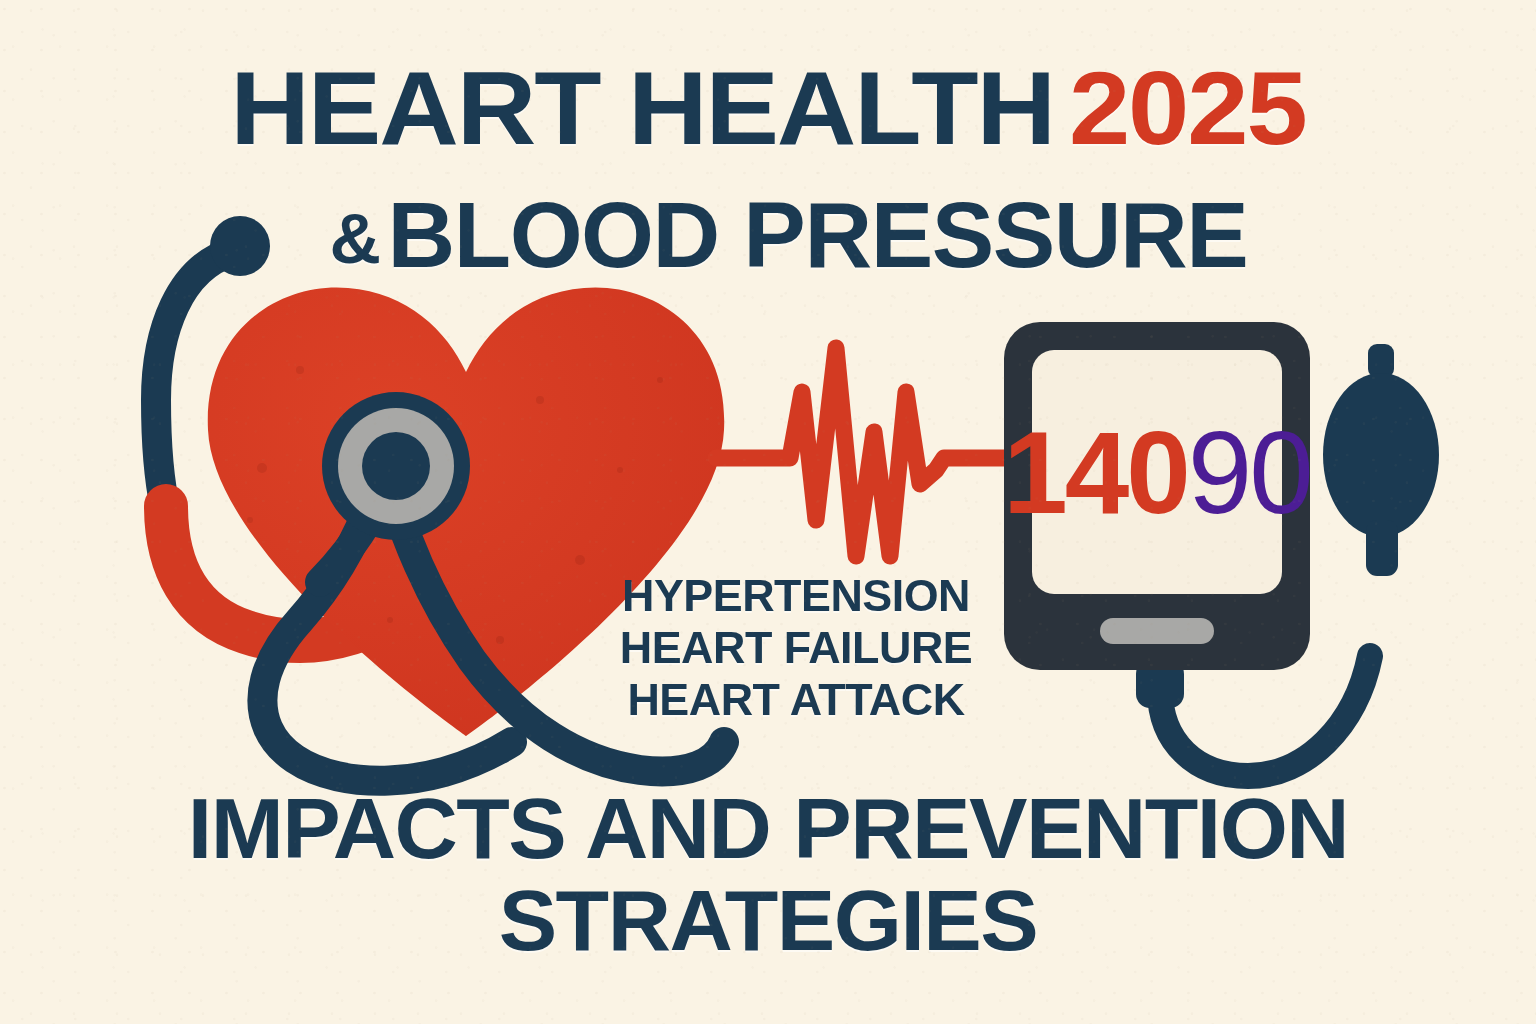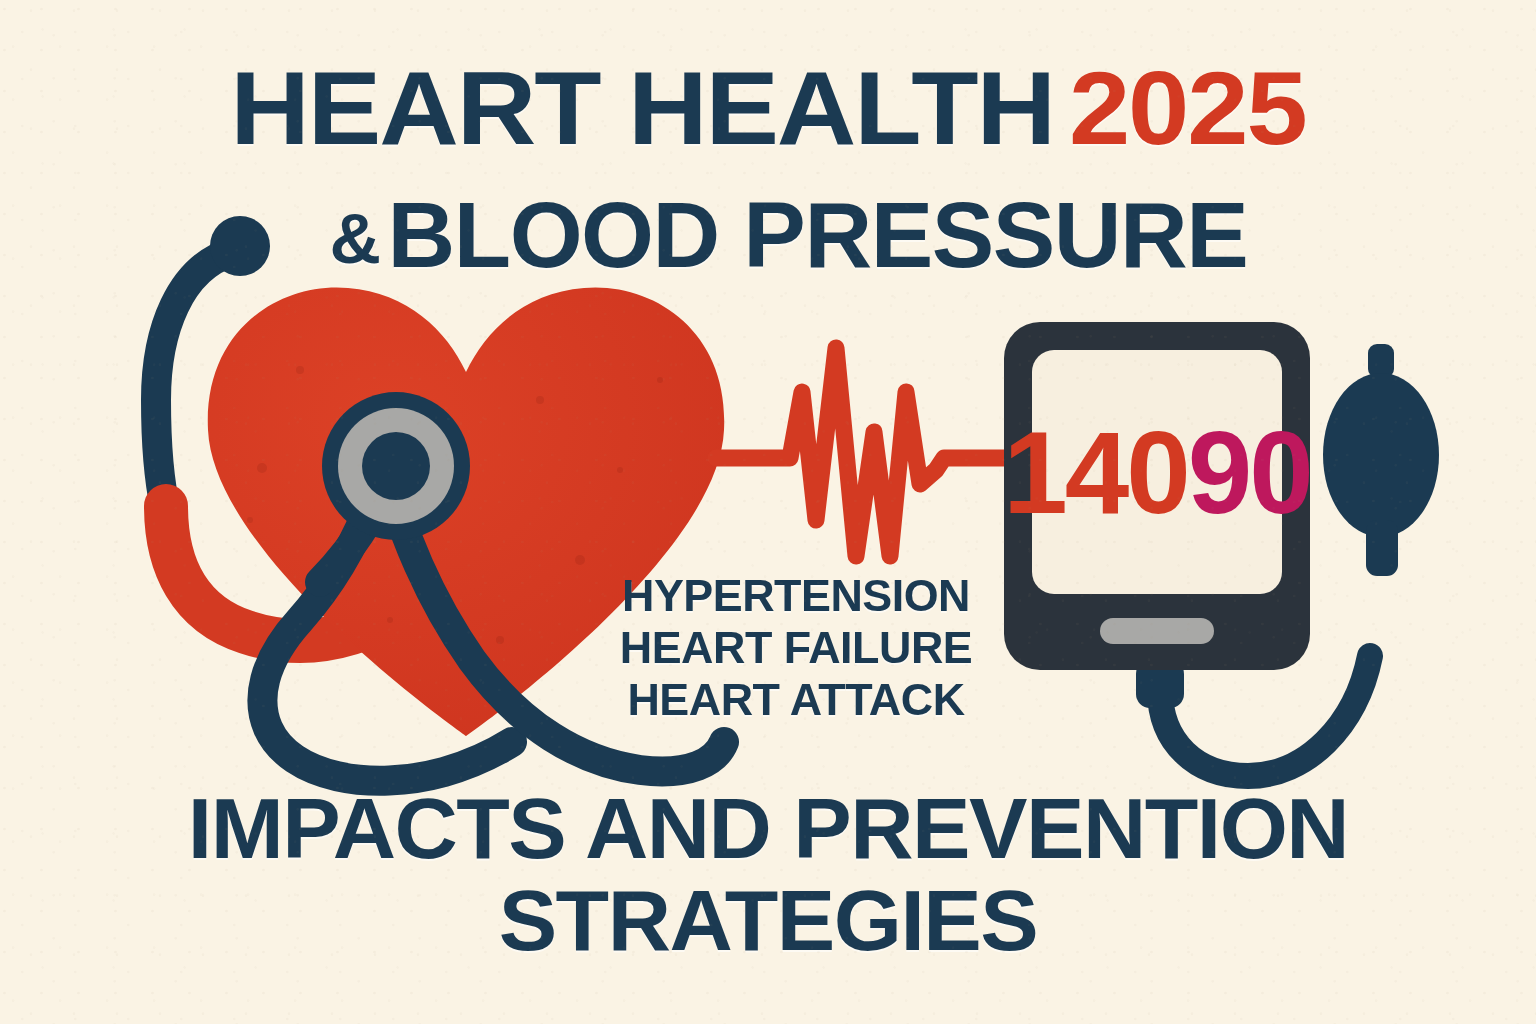--- a/index.html
+++ b/index.html
@@ -210,21 +210,21 @@
       <ellipse cx="1381" cy="455" rx="58" ry="82" fill="#1B3A52"></ellipse>
       <rect x="1366" y="520" width="32" height="56" rx="11" fill="#1B3A52"></rect>
     </g>
   </svg>
 
   <div style="position:absolute;left:1032px;top:358px;width:250px;height:230px;
               display:flex;flex-direction:row;align-items:center;justify-content:center;
               z-index:25;">
     <div style="color:#D33A22;font-size:116px;line-height:106px;font-weight:700;
                 letter-spacing:-3px;font-family:'Liberation Sans',sans-serif;">140</div>
-    <div style="color:#be185d;font-size:116px;line-height:112px;font-weight:700;
+    <div style="color:#4c1d95;font-size:116px;line-height:112px;font-weight:400;
                 letter-spacing:-3px;font-family:'Liberation Sans',sans-serif;">90</div>
   </div>
 
   <div class="txt" id="title-line1">
     <span>HEART HEALTH</span><span class="year">2025</span>
   </div>
 
   <div class="txt" id="title-line2">
     <span class="amp">&amp;</span><span>BLOOD PRESSURE</span>
   </div>

